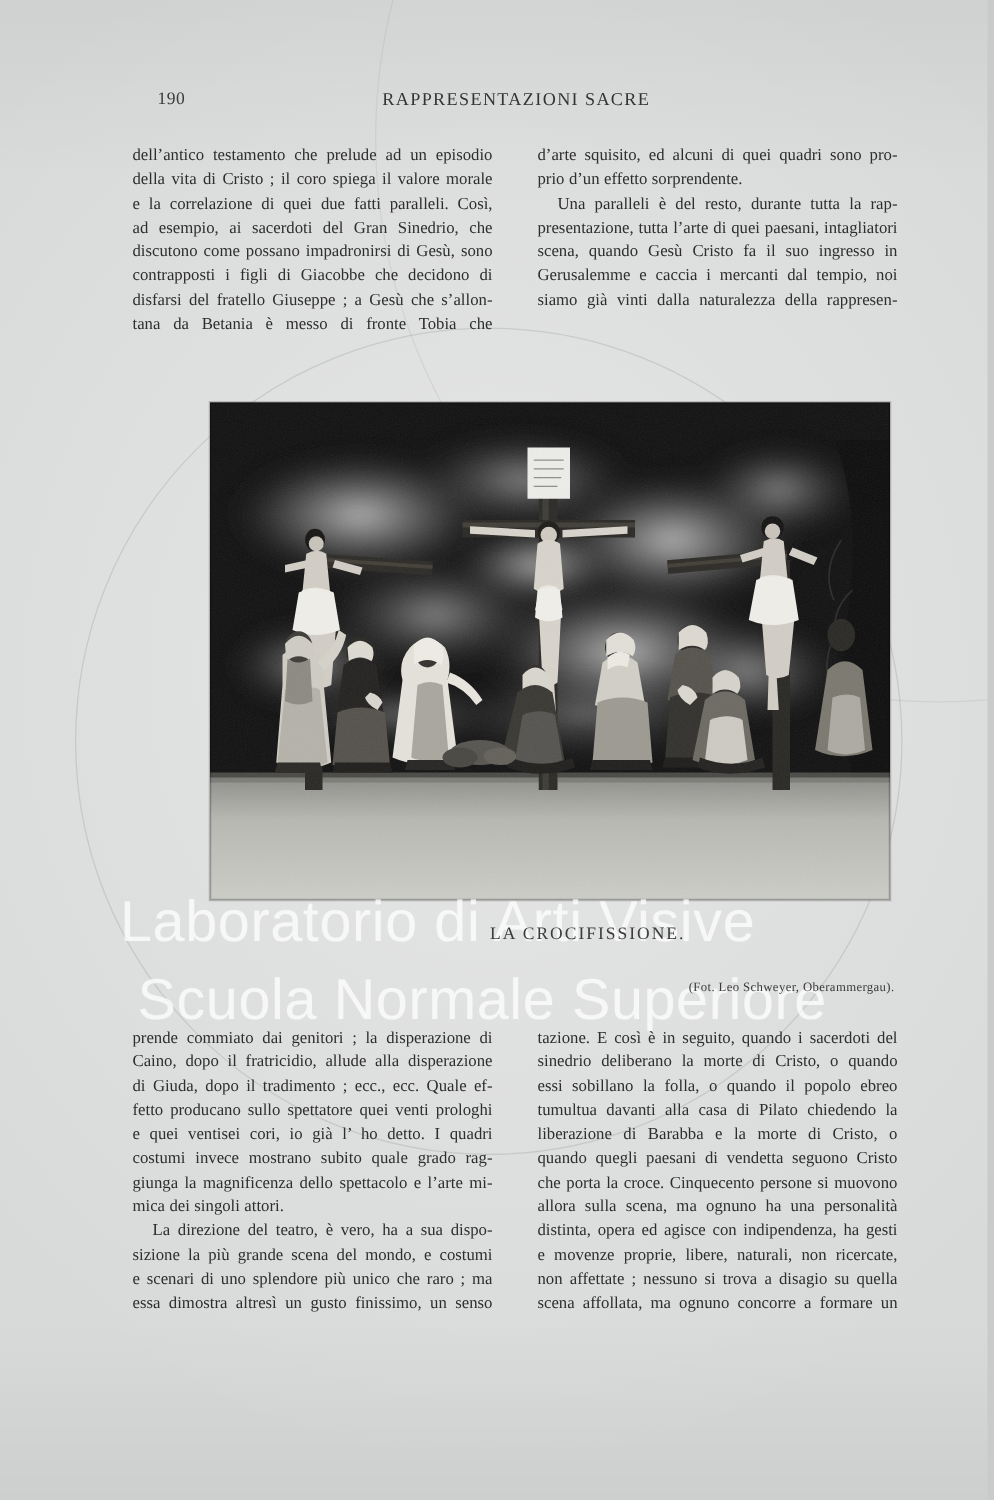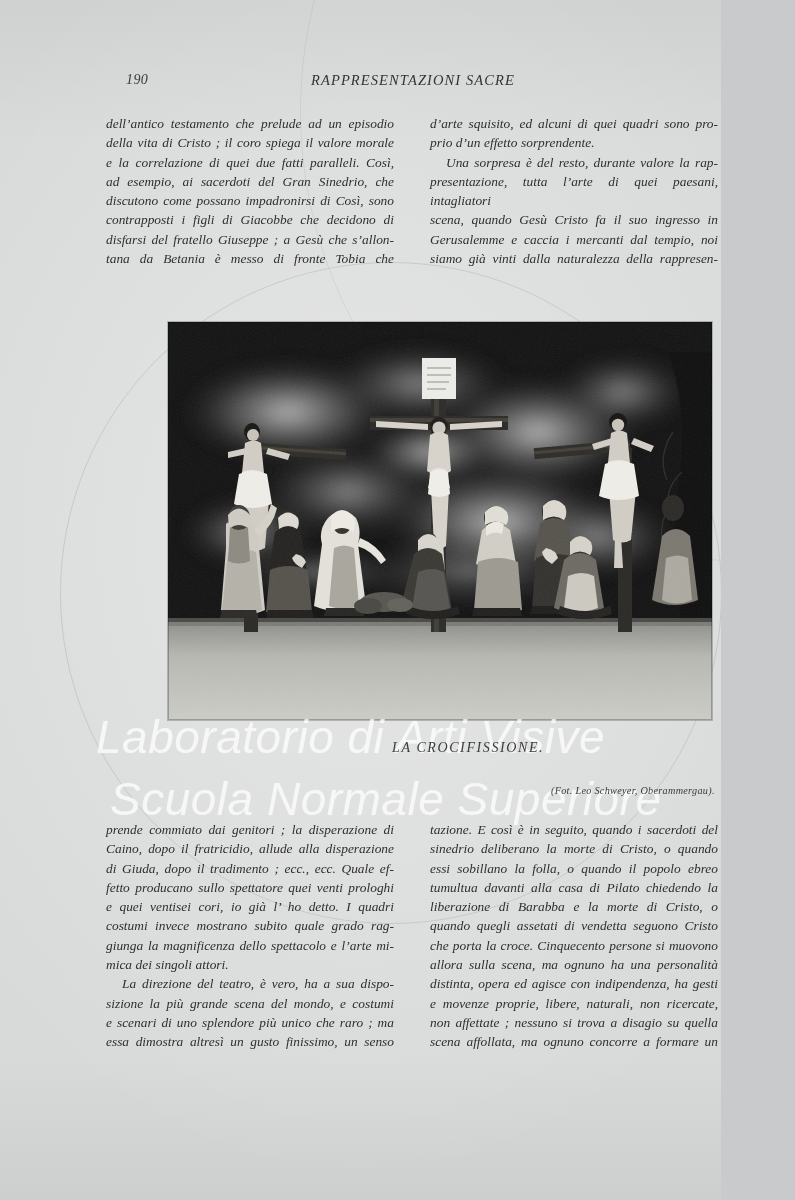--- a/index.html
+++ b/index.html
@@ -2,31 +2,30 @@
 <html><head>
 <meta charset="utf-8">
 <style>
   html, body {
     margin: 0;
     padding: 0;
     background: #c9cacb;
   }
   .page {
     position: relative;
-    width: 721px;
+    width: 790px;
     height: 1200px;
     background: #d8d9d9;
     overflow: hidden;
     font-family: "Liberation Serif", "DejaVu Serif", serif;
     color: #2b2b2b;
     
     background-image:
       radial-gradient(ellipse 120% 90% at 50% 45%, rgba(255,255,255,0.35) 0%, rgba(255,255,255,0.0) 60%),
       linear-gradient(180deg, rgba(0,0,0,0.04) 0%, rgba(0,0,0,0.0) 12%, rgba(0,0,0,0.0) 88%, rgba(0,0,0,0.05) 100%);
-    font-style: italic;
   }
 
   
   .scan-arc {
     position: absolute;
     left: 60px;
     top: 262px;
     width: 660px;
     height: 660px;
     border: 1px solid rgba(120,125,130,0.22);
@@ -160,29 +159,29 @@
     <span class="folio">190</span>
     <span class="runtitle">RAPPRESENTAZIONI SACRE</span>
   </div>
 
   <div class="cols top">
     <div class="col">
       <p>dell’antico testamento che prelude ad un episodio</p>
       <p>della vita di Cristo ; il coro spiega il valore morale</p>
       <p>e la correlazione di quei due fatti paralleli. Così,</p>
       <p>ad esempio, ai sacerdoti del Gran Sinedrio, che</p>
-      <p>discutono come possano impadronirsi di Così, sono</p>
+      <p>discutono come possano impadronirsi di Gesù, sono</p>
       <p>contrapposti i figli di Giacobbe che decidono di</p>
       <p>disfarsi del fratello Giuseppe ; a Gesù che s’allon-</p>
       <p>tana da Betania è messo di fronte Tobia che</p>
     </div>
     <div class="col">
       <p>d’arte squisito, ed alcuni di quei quadri sono pro-</p>
       <p class="last-natural">prio d’un effetto sorprendente.</p>
-      <p class="indent">Una sorpresa è del resto, durante valore la rap-</p>
+      <p class="indent">Una paralleli è del resto, durante tutta la rap-</p>
       <p>presentazione, tutta l’arte di quei paesani, intagliatori</p>
       <p>scena, quando Gesù Cristo fa il suo ingresso in</p>
       <p>Gerusalemme e caccia i mercanti dal tempio, noi</p>
       <p>siamo già vinti dalla naturalezza della rappresen-</p>
     </div>
   </div>
 
   <div class="plate">
     <svg viewBox="0 0 544 398" preserveAspectRatio="none">
       <defs>
@@ -414,21 +413,21 @@
       <p>sizione la più grande scena del mondo, e costumi</p>
       <p>e scenari di uno splendore più unico che raro ; ma</p>
       <p>essa dimostra altresì un gusto finissimo, un senso</p>
     </div>
     <div class="col">
       <p>tazione. E così è in seguito, quando i sacerdoti del</p>
       <p>sinedrio deliberano la morte di Cristo, o quando</p>
       <p>essi sobillano la folla, o quando il popolo ebreo</p>
       <p>tumultua davanti alla casa di Pilato chiedendo la</p>
       <p>liberazione di Barabba e la morte di Cristo, o</p>
-      <p>quando quegli assetati di vendetta seguono Cristo</p>
+      <p>quando quegli paesani di vendetta seguono Cristo</p>
       <p>che porta la croce. Cinquecento persone si muovono</p>
       <p>allora sulla scena, ma ognuno ha una personalità</p>
       <p>distinta, opera ed agisce con indipendenza, ha gesti</p>
       <p>e movenze proprie, libere, naturali, non ricercate,</p>
       <p>non affettate ; nessuno si trova a disagio su quella</p>
       <p>scena affollata, ma ognuno concorre a formare un</p>
     </div>
   </div>
 
 </div>

